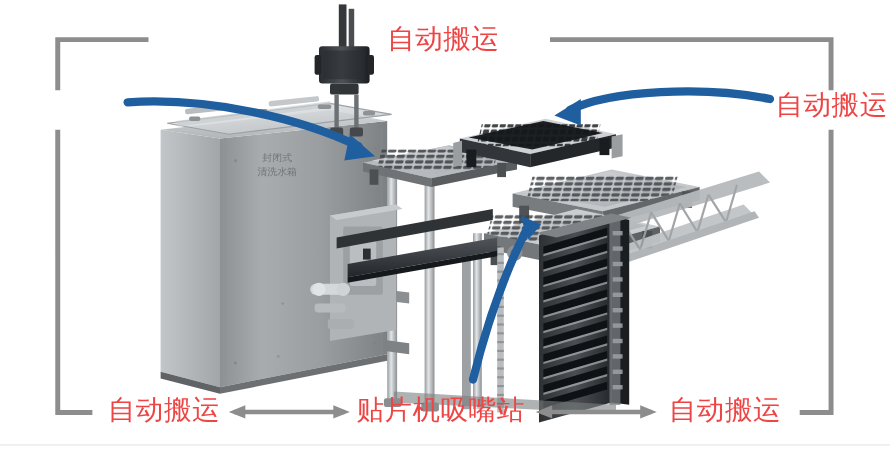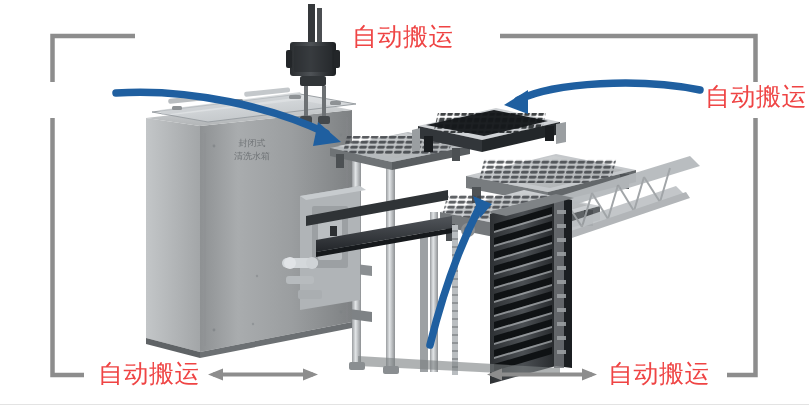--- a/index.html
+++ b/index.html
@@ -407,16 +407,17 @@
 
     <g>
       <path d="M430 345 C 442 296, 460 245, 481 204" stroke="#1f5fa0" stroke-width="7.5" fill="none" stroke-linecap="round"></path>
       <path d="M473 196 L492 204 L480 218 Z" fill="#1f5fa0"></path>
     </g>
   </svg>
 
   <div class="label label-top">自动搬运</div>
   <div class="label label-right">自动搬运</div>
   <div class="label label-b1">自动搬运</div>
+  <div class="label label-b2">贴片机吸嘴站</div>
   <div class="label label-b3">自动搬运</div>
 
   <div class="baseline"></div>
 </div>
 
 </body></html>

